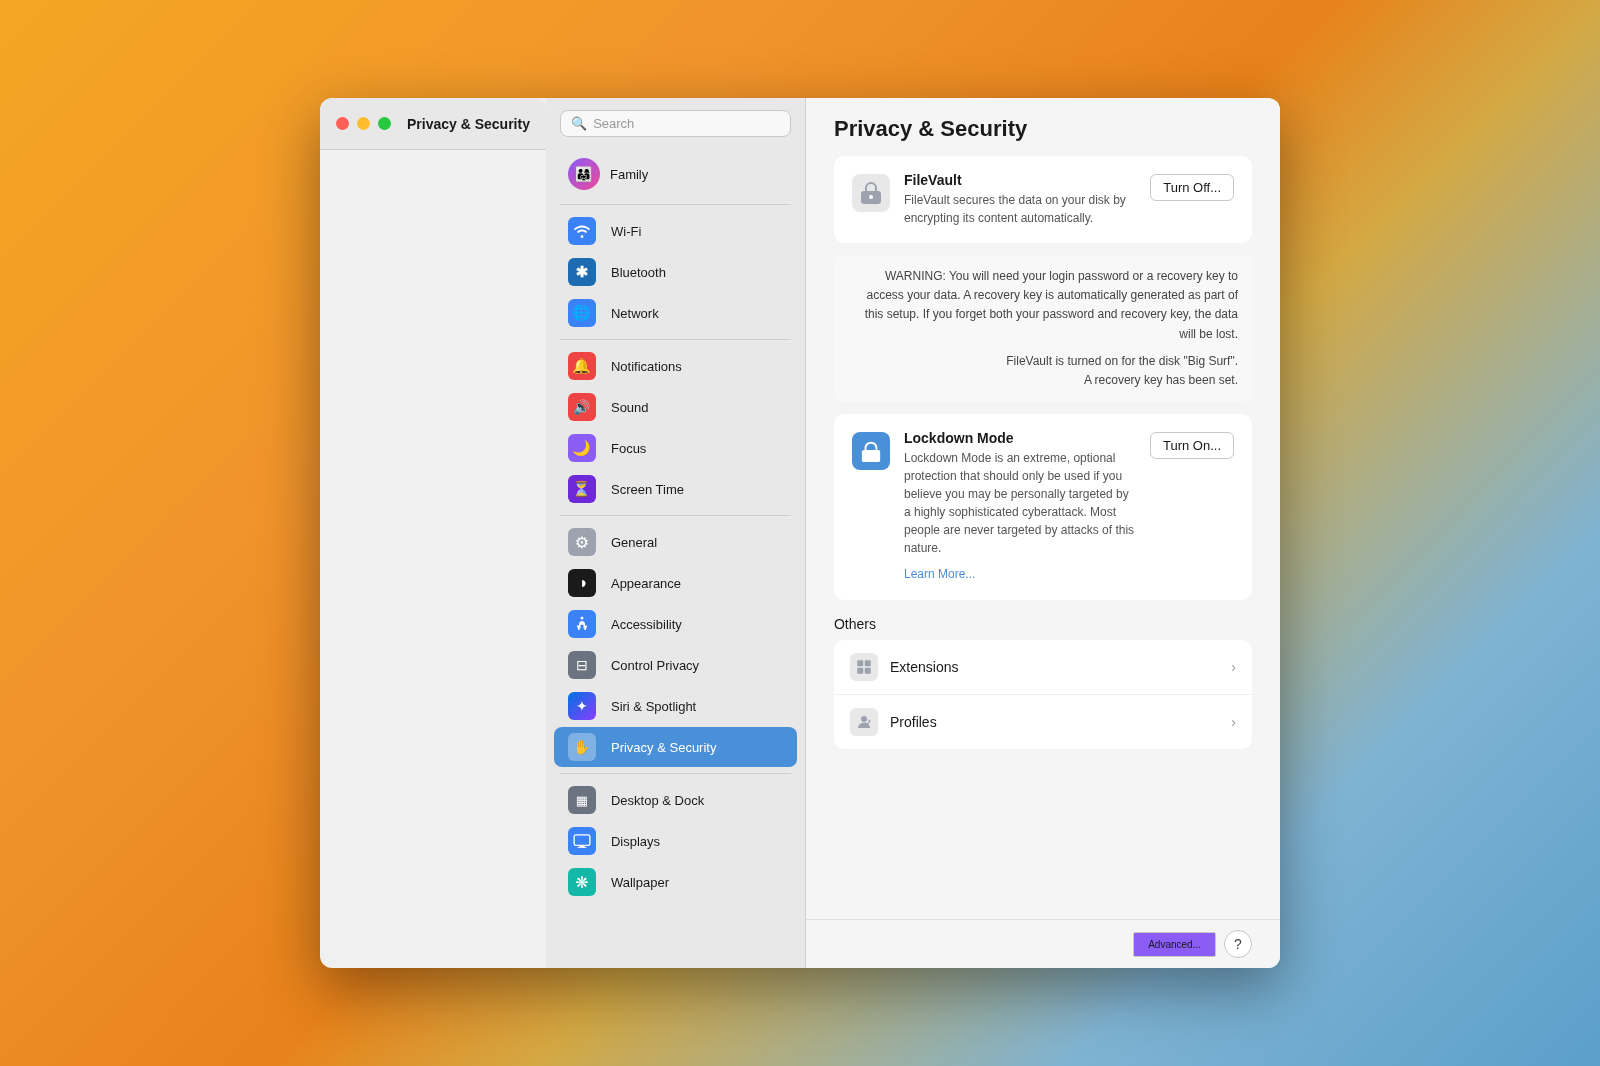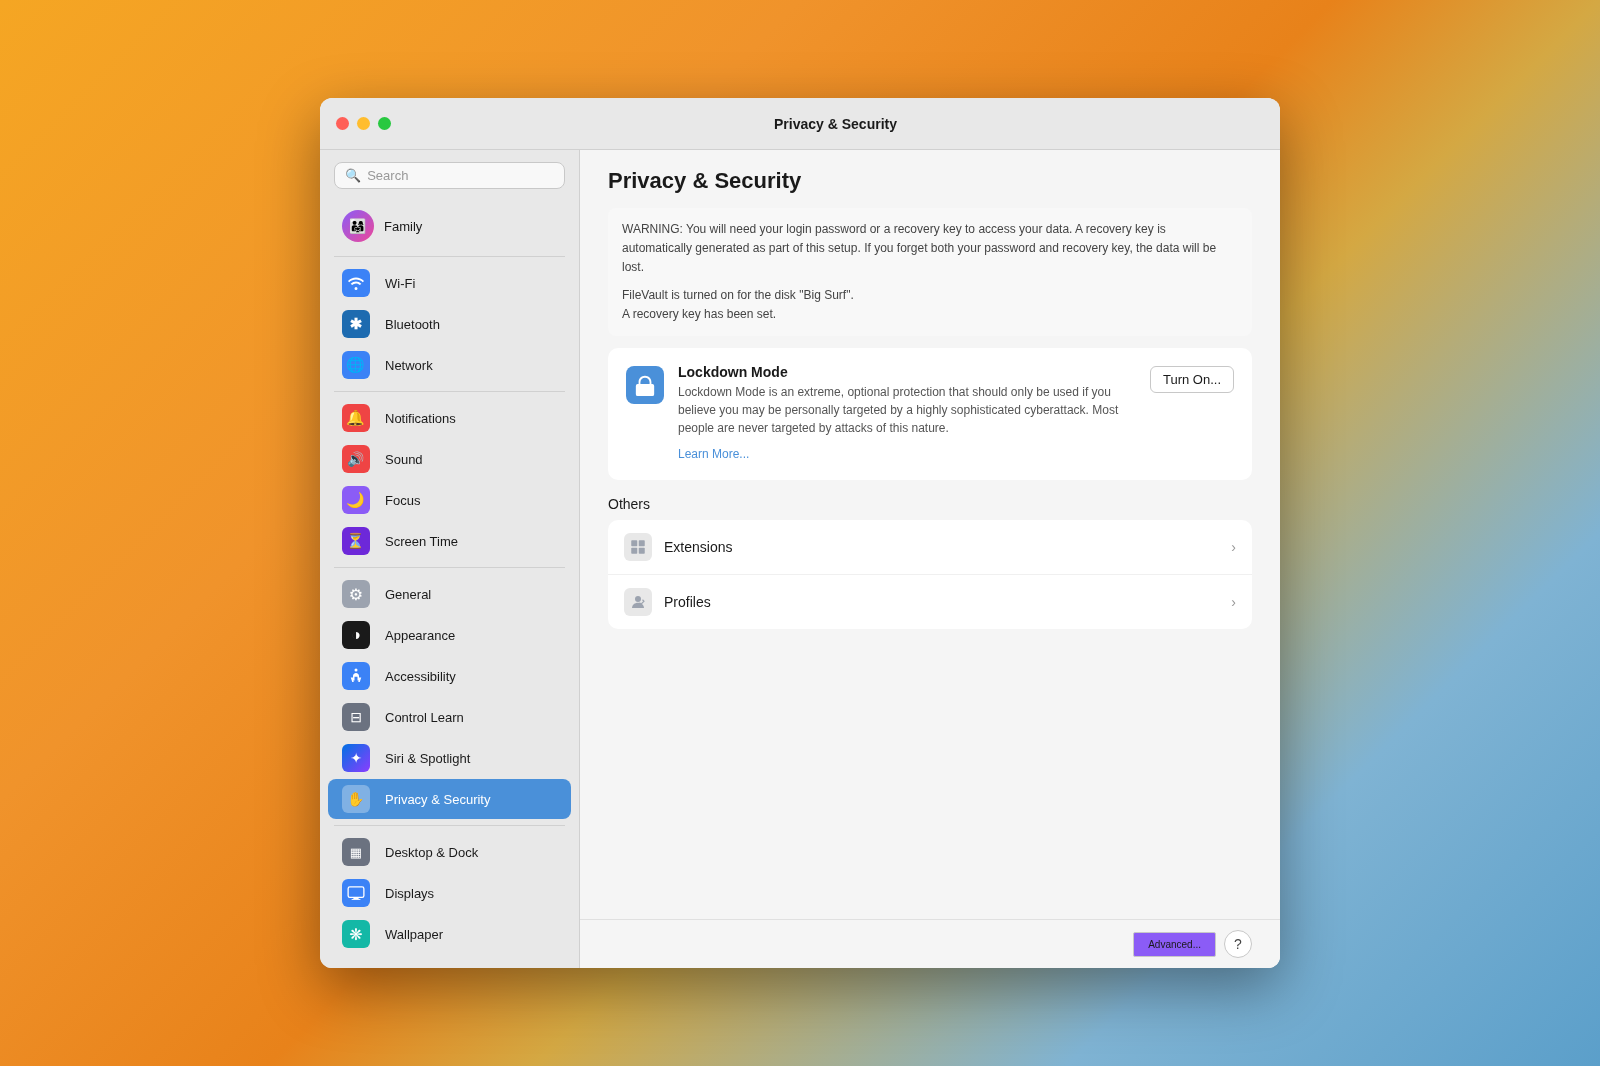--- a/index.html
+++ b/index.html
@@ -15,21 +15,21 @@
       overflow: hidden;
     }
 
     .window {
       width: 960px;
       height: 870px;
       background: #f0f0f0;
       border-radius: 12px;
       box-shadow: 0 20px 60px rgba(0,0,0,0.4);
       display: flex;
-      flex-direction: column;
+      flex-direction: row;
       overflow: hidden;
     }
 
     
     .title-bar {
       background: #e8e8e8;
       height: 52px;
       display: flex;
       align-items: center;
       padding: 0 16px;
@@ -281,20 +281,21 @@
       white-space: nowrap;
       flex-shrink: 0;
       margin-top: 2px;
     }
 
     .warning-box {
       background: #f8f8f8;
       border-radius: 8px;
       padding: 12px 14px;
       margin-bottom: 12px;
+      text-align: right;
     }
 
     .warning-text {
       font-size: 12px;
       color: #444;
       line-height: 1.6;
     }
 
     .warning-note {
       font-size: 12px;
@@ -514,21 +515,21 @@
               <circle cx="12" cy="4" r="2"></circle>
               <path d="M12 8c-2.2 0-4 1.8-4 4v6h2v-5h4v5h2v-6c0-2.2-1.8-4-4-4z"></path>
               <path d="M8 14H5l2 6h2l-1-4zM16 14h3l-2 6h-2l1-4z"></path>
             </svg>
           </div>
           <span class="item-label">Accessibility</span>
         </div>
 
         <div class="sidebar-item">
           <div class="item-icon bg-gray-dark" style="color:white; font-size:14px;">⊟</div>
-          <span class="item-label">Control Learn</span>
+          <span class="item-label">Control Privacy</span>
         </div>
 
         <div class="sidebar-item">
           <div class="item-icon bg-gradient-siri" style="color:white; font-size:14px;">✦</div>
           <span class="item-label">Siri &amp; Spotlight</span>
         </div>
 
         <div class="sidebar-item active">
           <div class="item-icon" style="background: rgba(255,255,255,0.3); color:white; font-size:14px;">✋</div>
           <span class="item-label">Privacy &amp; Security</span>
@@ -560,20 +561,36 @@
       </div>
     </div>
 
     <div class="detail-panel">
       <div class="detail-header">
         <h1 class="detail-title">Privacy &amp; Security</h1>
       </div>
 
       <div class="detail-scroll">
 
+        <div class="card">
+          <div class="card-row">
+            <div class="card-icon card-icon-filevault">
+              <svg width="24" height="24" viewBox="0 0 24 24" fill="none">
+                <rect x="2" y="10" width="20" height="13" rx="3" fill="#9ca3af"></rect>
+                <path d="M7 10V7a5 5 0 0110 0v3" stroke="#9ca3af" stroke-width="2" fill="none"></path>
+                <circle cx="12" cy="16" r="2" fill="white"></circle>
+              </svg>
+            </div>
+            <div class="card-body">
+              <div class="card-title">FileVault</div>
+              <div class="card-desc">FileVault secures the data on your disk by encrypting its content automatically.</div>
+            </div>
+            <button class="card-button">Turn Off...</button>
+          </div>
+        </div>
 
         <div class="warning-box">
           <div class="warning-text">WARNING: You will need your login password or a recovery key to access your data. A recovery key is automatically generated as part of this setup. If you forget both your password and recovery key, the data will be lost.</div>
           <div class="warning-note">
             <span>FileVault is turned on for the disk "Big Surf".</span><br>
             <span>A recovery key has been set.</span>
           </div>
         </div>
 
         <div class="card">

